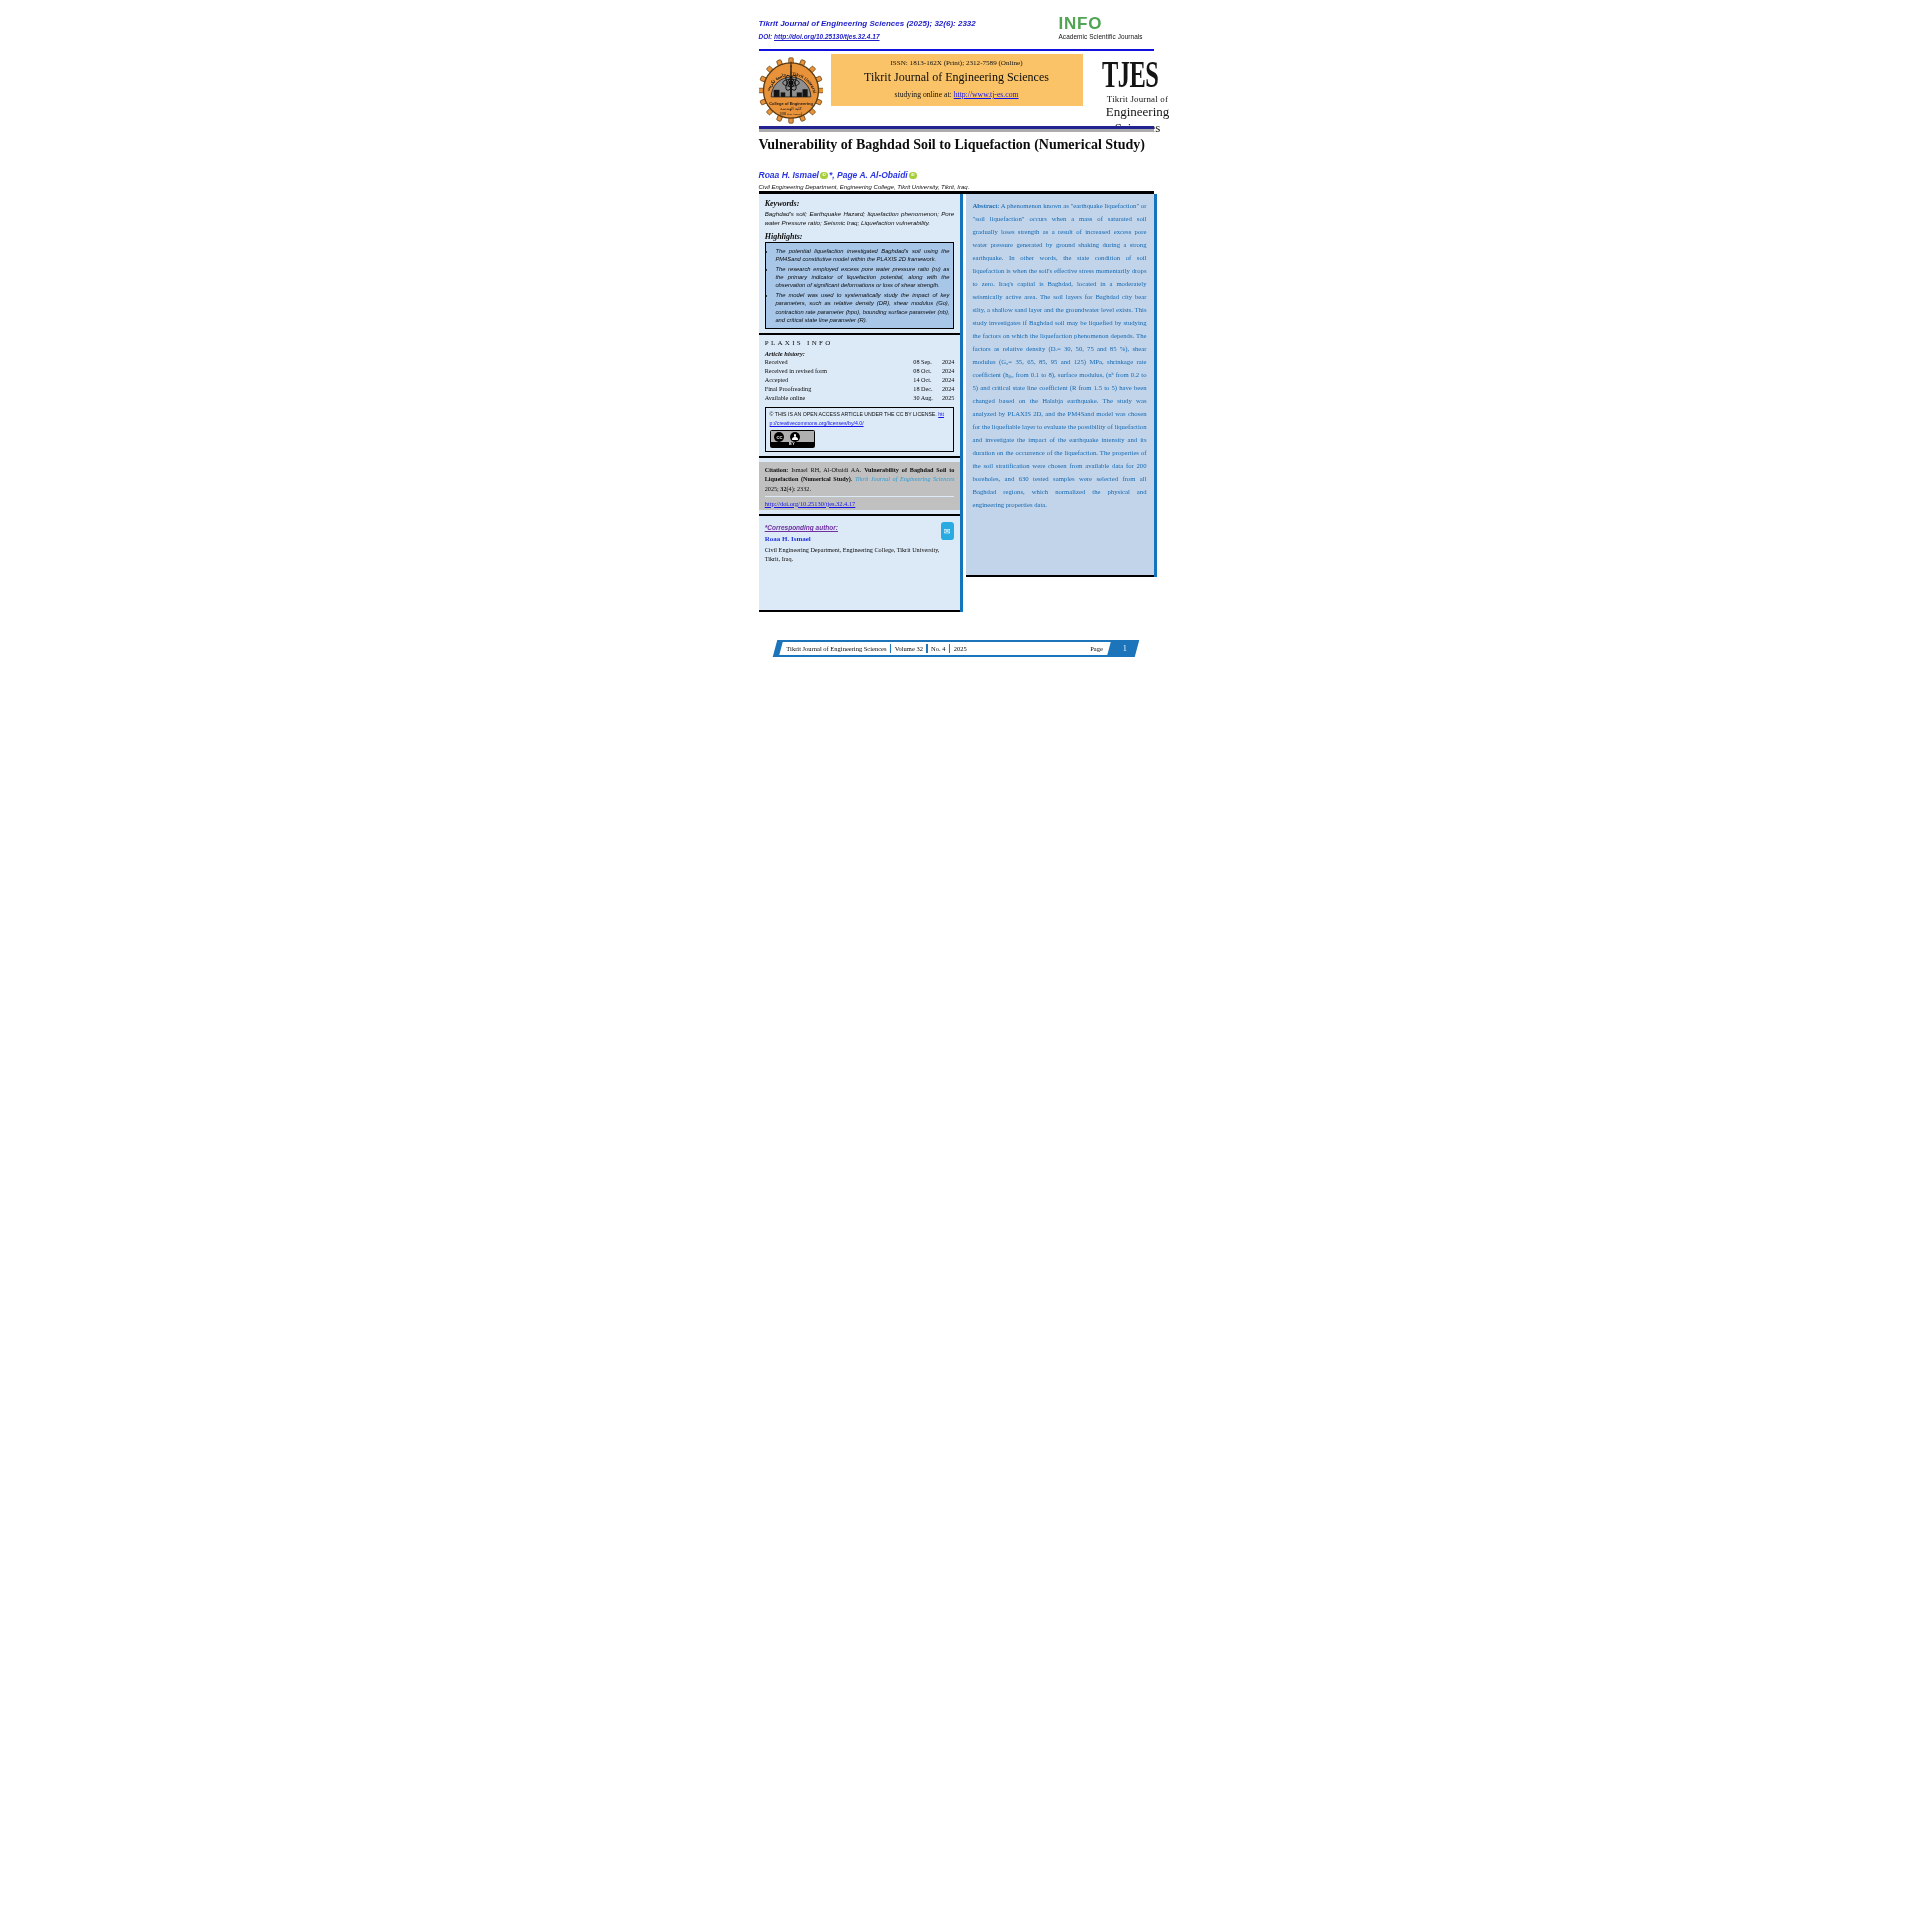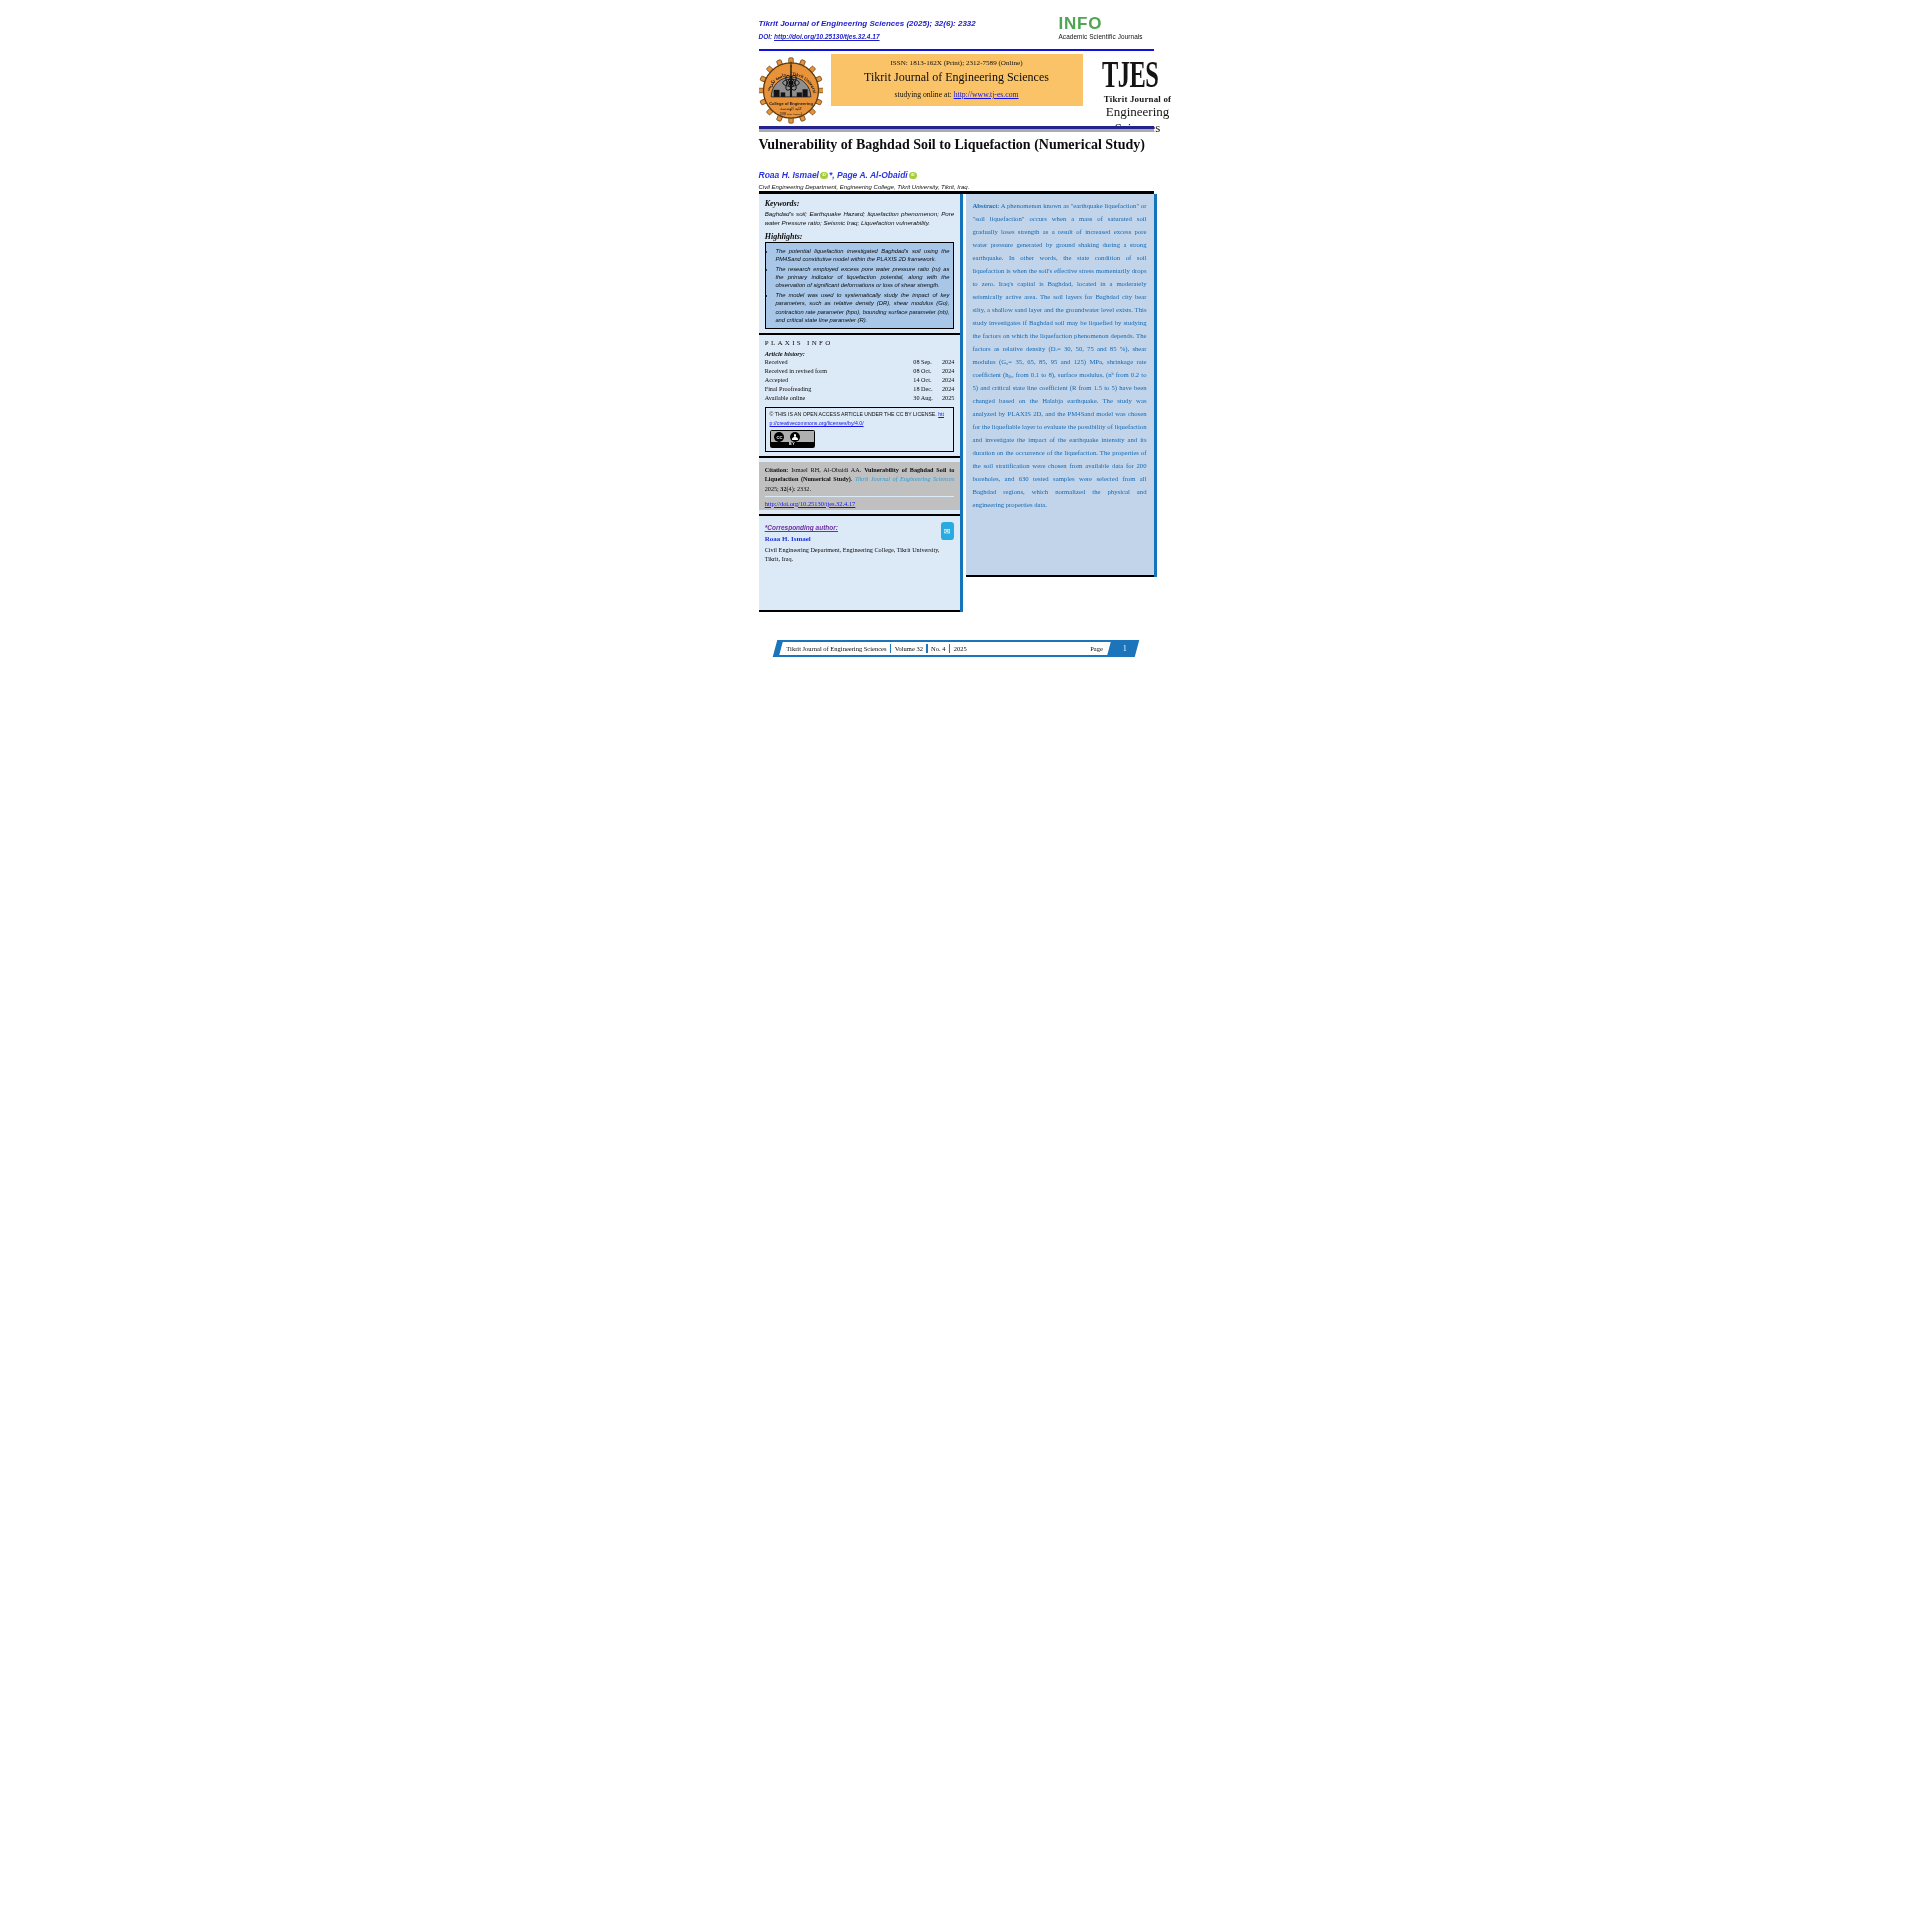--- a/index.html
+++ b/index.html
@@ -18,21 +18,21 @@
   
   .banner-box{position:absolute;left:114px;top:54px;width:252px;height:52px;background:#FAC368;text-align:center;}
   .issn{margin-top:5px;font-size:7.1px;color:#111;}
   .banner-title{margin-top:2.7px;font-size:12px;color:#0c0c0c;}
   .online{margin-top:5px;font-size:7.7px;color:#111;}
   .online a{color:#1414E8;text-decoration:underline;cursor:pointer;}
   .uni-logo{position:absolute;left:42px;top:56px;width:64px;height:69px;}
   .tjes-logo{position:absolute;left:385px;top:58px;width:72px;text-align:center;}
   .tjes-acronym{font-size:37px;line-height:.92;font-weight:600;color:#141414;letter-spacing:-0.8px;
                 transform:scaleX(.66);transform-origin:left top;white-space:nowrap;}
-  .tjes-l1{font-size:8.9px;font-weight:bold;color:#141414;margin-top:1.5px;letter-spacing:0.2px;}
+  .tjes-l1{font-size:8.9px;font-weight:normal;color:#141414;margin-top:1.5px;letter-spacing:0.2px;}
   .tjes-l2{font-size:13px;color:#141414;margin-top:0.4px;}
 
   .rule-navy{position:absolute;left:42px;top:126px;width:395px;height:3.1px;background:#23238F;}
   .rule-gray{position:absolute;left:42px;top:129px;width:395px;height:3.1px;background:#ACACAC;}
 
   
   .title{position:absolute;left:42px;top:136px;width:397px;margin:0;font-weight:600;font-size:14px;
          line-height:1.28;color:#0d0d0d;font-family:"Liberation Serif",serif;}
   .authors{position:absolute;left:42px;top:170px;width:385px;font:bold italic 8.5px "Liberation Sans",sans-serif;color:#2A35E0;}
   .orcid{display:inline-flex;align-items:center;justify-content:center;width:7.3px;height:7.3px;border-radius:50%;

